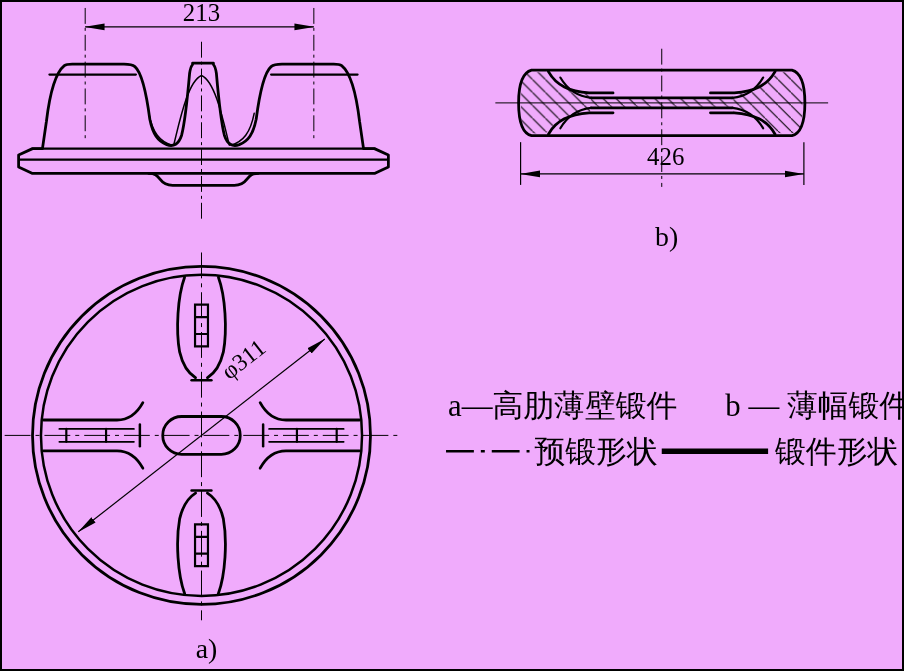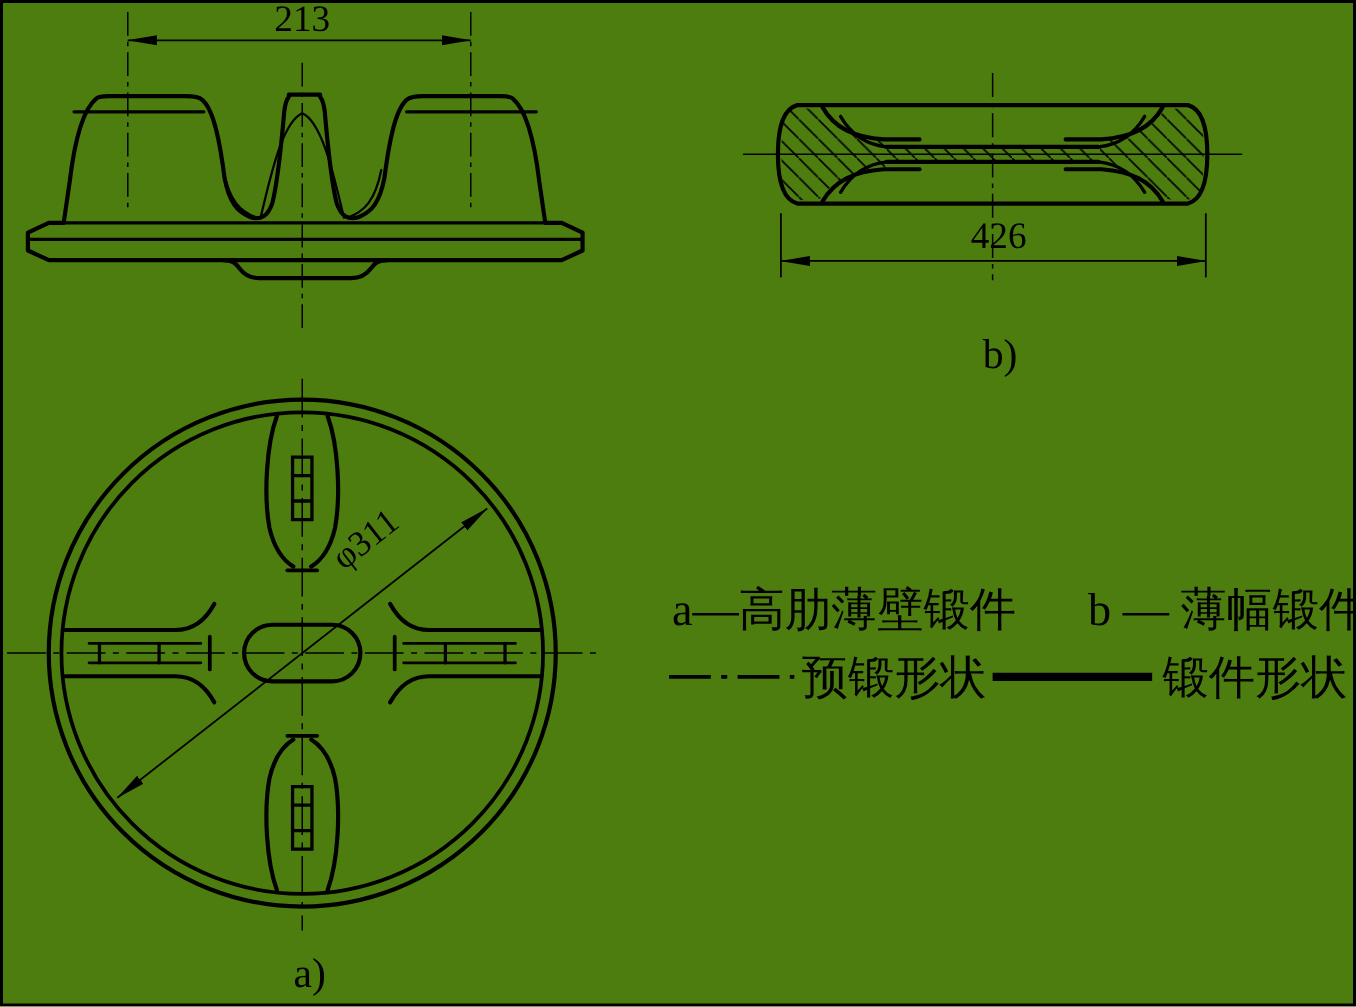--- a/index.html
+++ b/index.html
@@ -1,18 +1,18 @@
 <!DOCTYPE html>
 <html><head>
 <meta charset="utf-8">
 <style>
   html,body{margin:0;padding:0;background:#fff;}
   .canvas{
     position:relative;width:904px;height:671px;box-sizing:border-box;
-    background:#4d7c0f;border:2px solid #000;overflow:hidden;
+    background:#f0abfc;border:2px solid #000;overflow:hidden;
     font-family:"Liberation Serif","DejaVu Serif",serif;
   }
   .canvas svg{position:absolute;left:0;top:0;width:100%;height:100%;}
   svg text{fill:#000;font-family:"Liberation Serif","DejaVu Serif",serif;}
   .thick{fill:none;stroke:#000;stroke-width:2.8;stroke-linecap:round;stroke-linejoin:round;}
   .med{fill:none;stroke:#000;stroke-width:2.2;stroke-linecap:round;}
   .thin{fill:none;stroke:#000;stroke-width:1.5;stroke-linecap:round;}
   .cl{fill:none;stroke:#000;stroke-width:1;stroke-dasharray:16 4 3 4;}
   .clsoft{fill:none;stroke:#000;stroke-width:1;stroke-dasharray:26 5 4 5;}
   .dim{fill:none;stroke:#000;stroke-width:1.2;}

